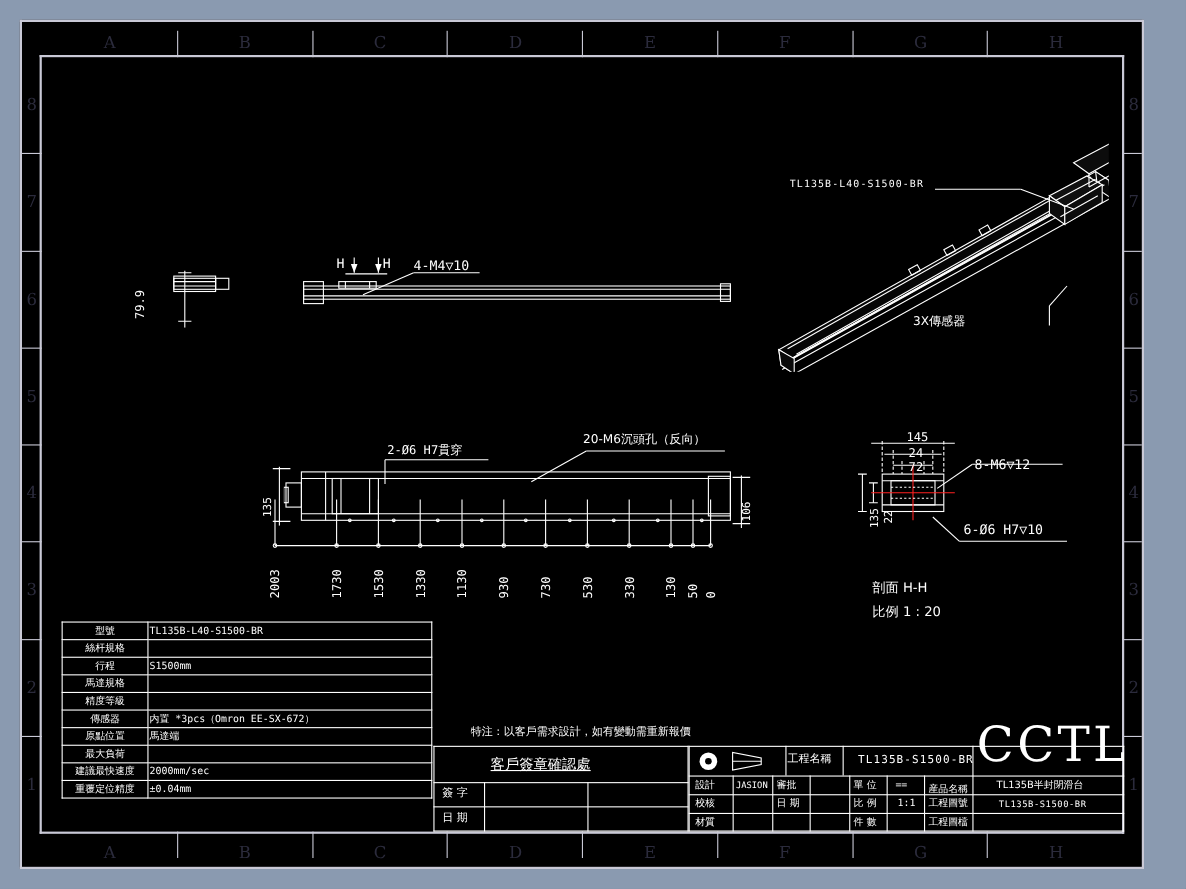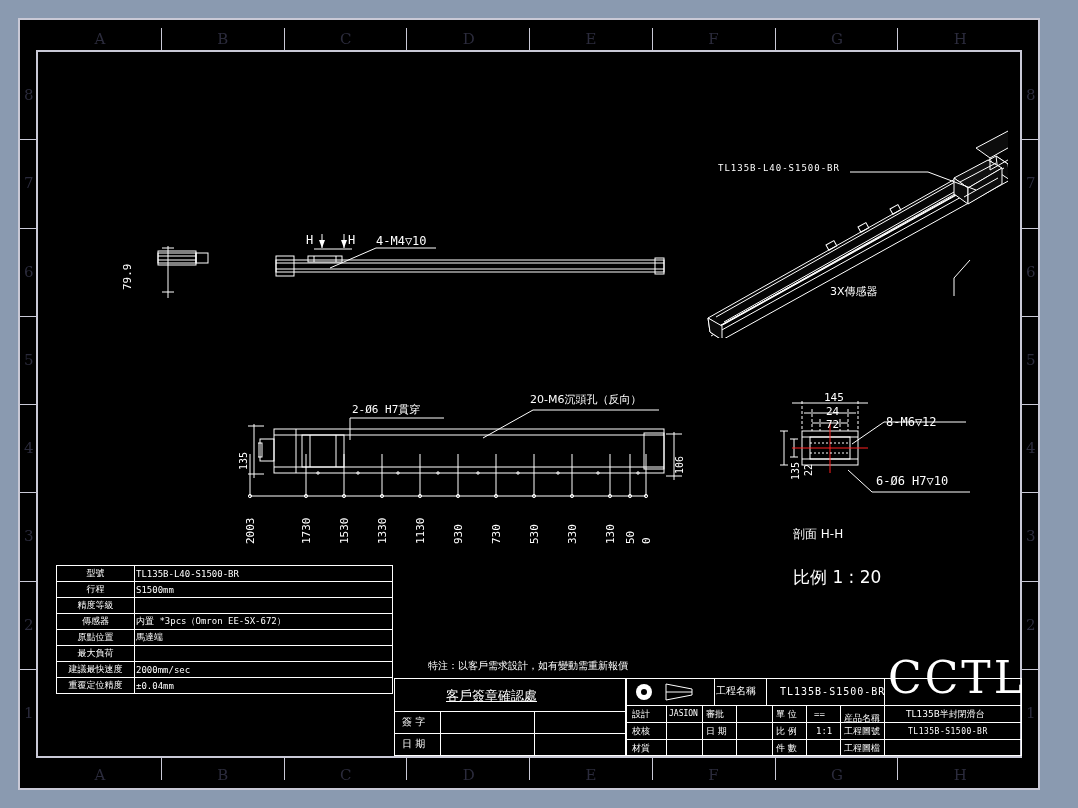--- a/index.html
+++ b/index.html
@@ -376,31 +376,39 @@
 
     <div class="abs" style="left:824px;top:450px;">
       <svg width="130" height="26">
           <line x1="30" y1="24" x2="128" y2="24" stroke="#fff" stroke-width="1"></line>
           <line x1="30" y1="24" x2="6" y2="2" stroke="#fff" stroke-width="1"></line>
         </svg>
     </div>
     <div class="txt mono" style="left:858px;top:457px;font-size:12px;">6-Ø6  H7▽10</div>
 
     <div class="txt cjk" style="left:775px;top:510px;font-size:12px;">剖面 H-H</div>
-    <div class="txt cjk" style="left:775px;top:551px;font-size:17px;">比例 1 : 20</div>
+    <div class="txt cjk" style="left:775px;top:532px;font-size:12px;">比例 1 : 20</div>
 
     <table class="spec" style="position:absolute;left:38px;top:547px;">
       <tbody id="spec-body">
           <tr>
             <td class="k">型號</td>
             <td class="v">TL135B-L40-S1500-BR</td>
           </tr>
           <tr>
+            <td class="k">絲杆規格</td>
+            <td class="v"></td>
+          </tr>
+          <tr>
             <td class="k">行程</td>
             <td class="v">S1500mm</td>
+          </tr>
+          <tr>
+            <td class="k">馬達規格</td>
+            <td class="v"></td>
           </tr>
           <tr>
             <td class="k">精度等級</td>
             <td class="v"></td>
           </tr>
           <tr>
             <td class="k">傳感器</td>
             <td class="v">内置 *3pcs（Omron EE-SX-672）</td>
           </tr>
           <tr>

